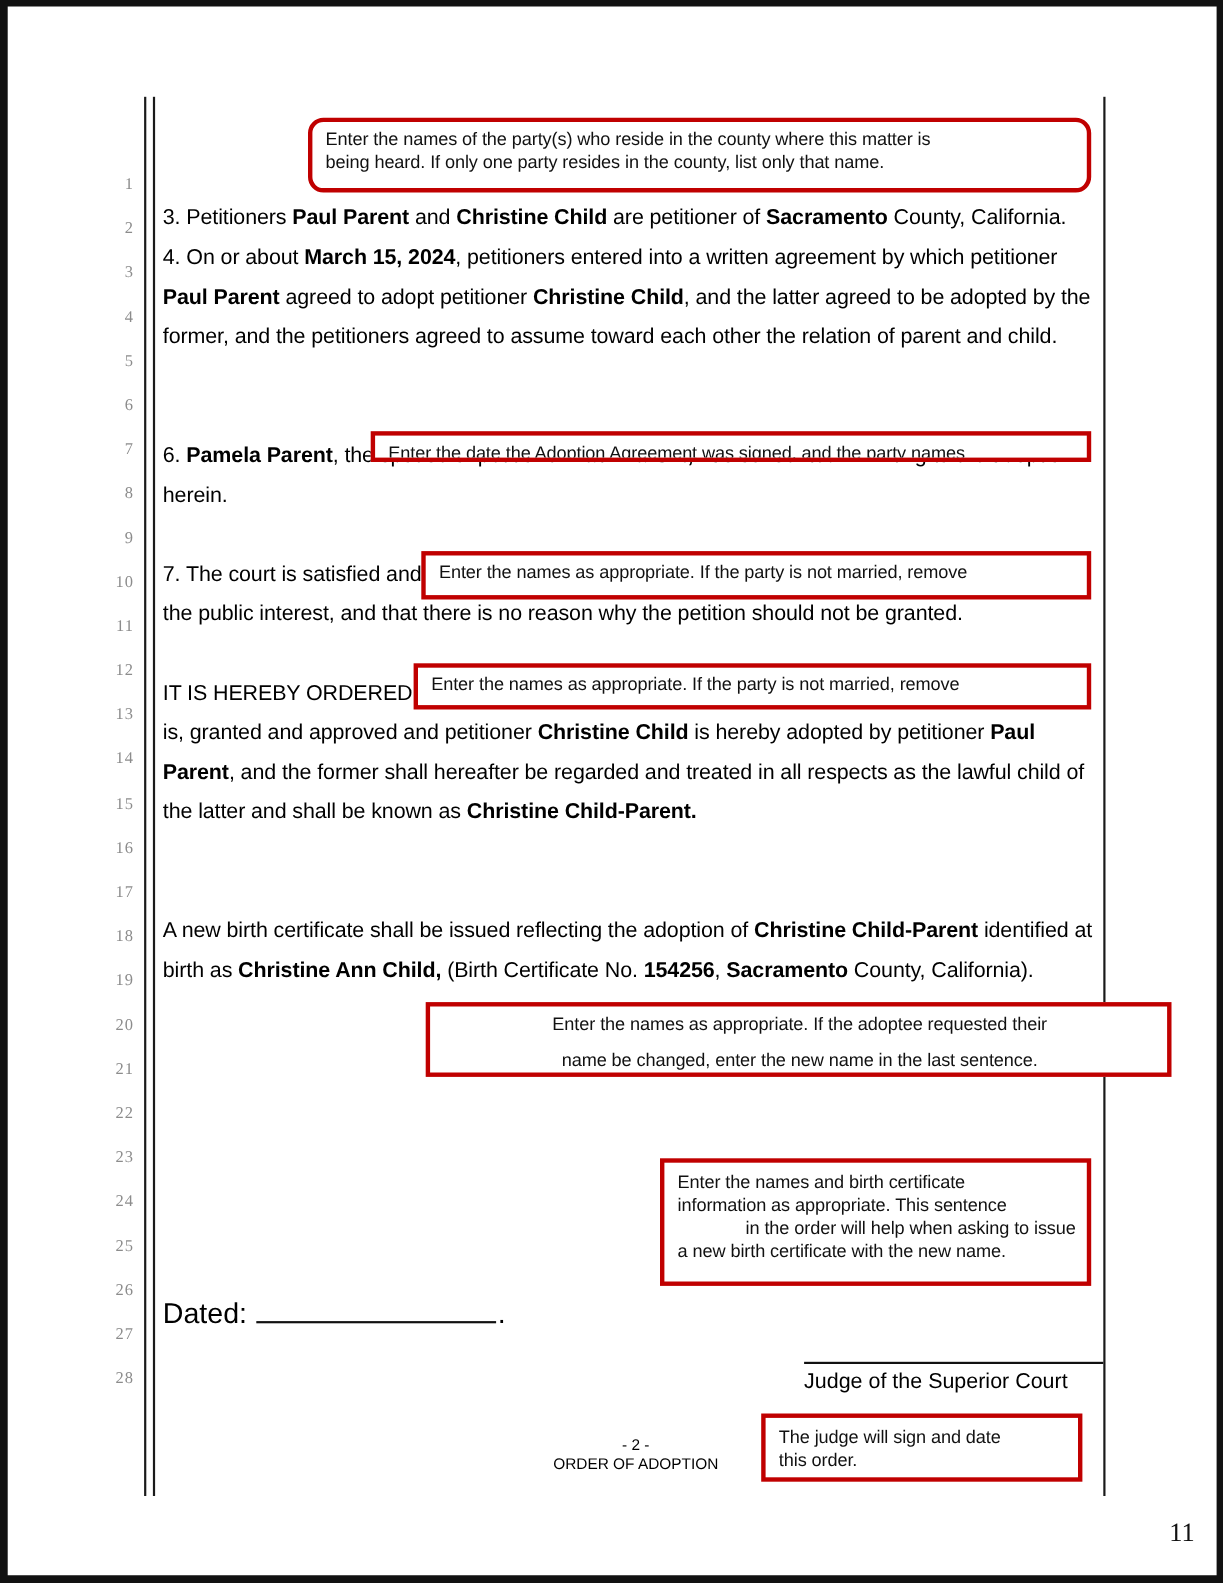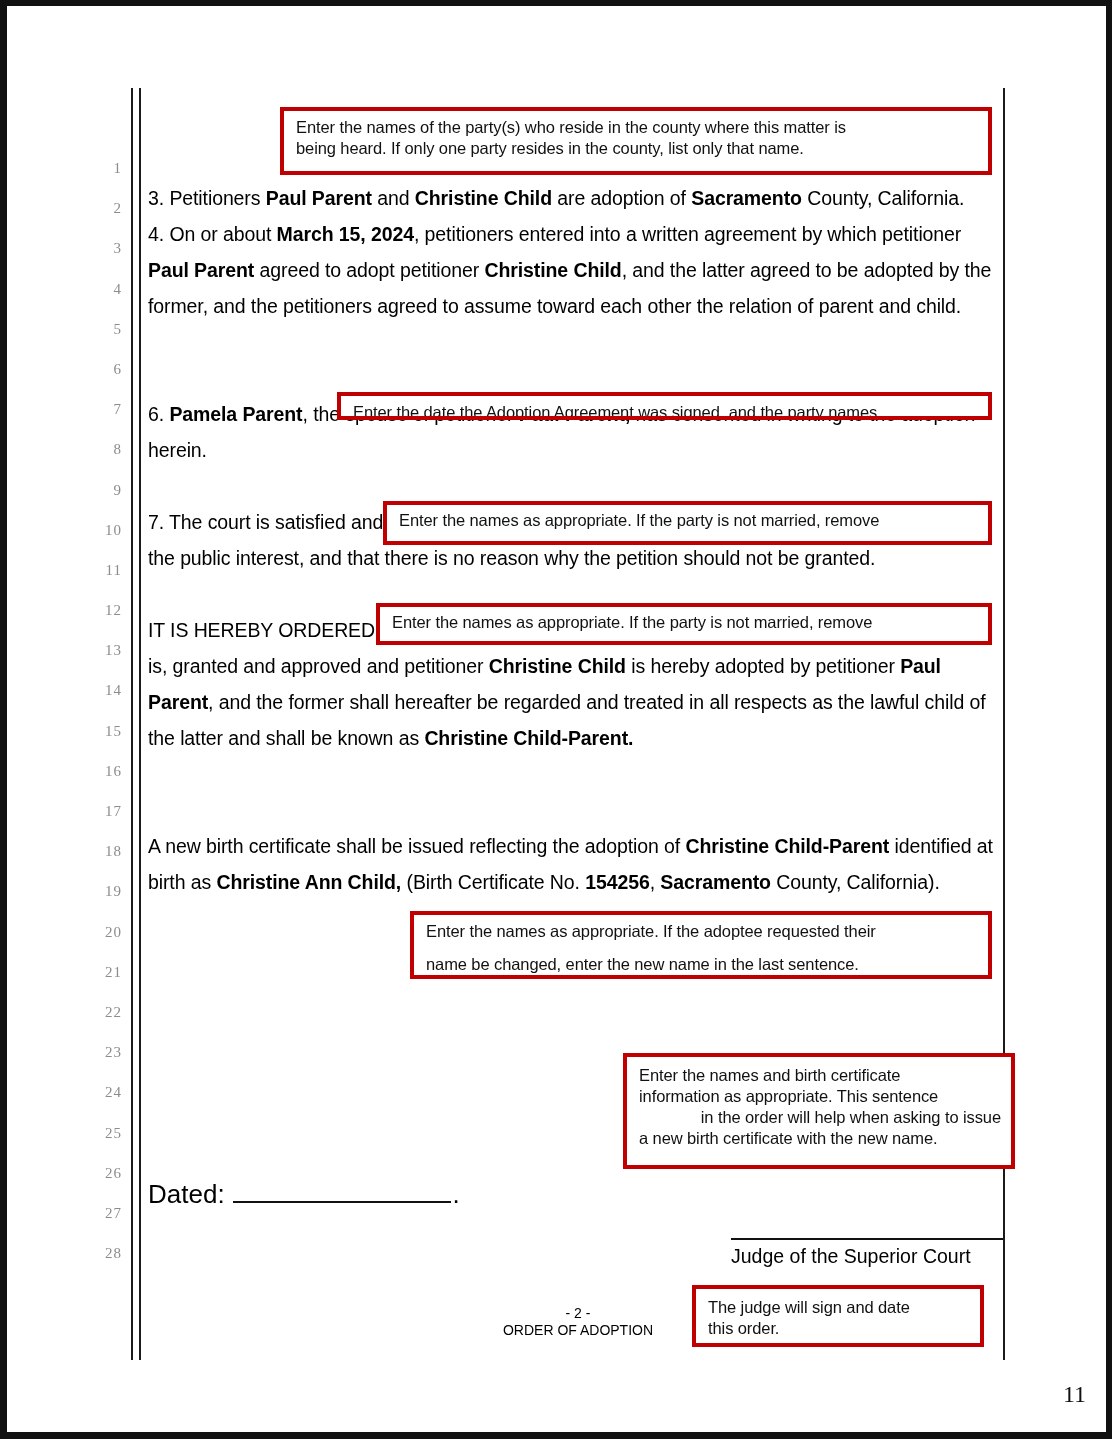--- a/index.html
+++ b/index.html
@@ -183,21 +183,21 @@
     <div>23</div>
     <div>24</div>
     <div>25</div>
     <div>26</div>
     <div>27</div>
     <div>28</div>
   </div>
 
   <div class="body">
 
-    <p class="para"><span>3. Petitioners </span><b>Paul Parent</b><span> and </span><b>Christine Child</b><span> are adoption of </span><b>Sacramento</b><span> County, California.</span></p>
+    <p class="para"><span>3. Petitioners </span><b>Paul Parent</b><span> and </span><b>Christine Child</b><span> are petitioner of </span><b>Sacramento</b><span> County, California.</span></p>
 
     <p class="para"><span>4. On or about </span><b>March 15, 2024</b><span>, petitioners entered into a written agreement by which petitioner </span><b>Paul Parent</b><span> agreed to adopt petitioner </span><b>Christine Child</b><span>, and the latter agreed to be adopted by the former, and the petitioners agreed to assume toward each other the relation of parent and child.</span></p>
 
     <div class="spacer-line"></div>
 
 
     <div class="spacer-line"></div>
 
     <p class="para"><span>6. </span><b>Pamela Parent</b><span>, the spouse of petitioner </span><b>Paul Parent,</b><span> has consented in writing to the adoption herein.</span></p>
 
@@ -208,43 +208,43 @@
     <div class="spacer-line"></div>
 
     <p class="para"><span>IT IS HEREBY ORDERED, ADJUDGED, AND DECREED that the petition herein be, and it hereby is, granted and approved and petitioner </span><b>Christine Child</b><span> is hereby adopted by petitioner </span><b>Paul Parent</b><span>, and the former shall hereafter be regarded and treated in all respects as the lawful child of the latter and shall be known as </span><b>Christine Child-Parent.</b></p>
 
     <div class="spacer-line"></div>
     <div class="spacer-line"></div>
 
     <p class="para"><span>A new birth certificate shall be issued reflecting the adoption of </span><b>Christine Child-Parent</b><span> identified at birth as </span><b>Christine Ann Child,</b><span> (Birth Certificate No. </span><b>154256</b><span>, </span><b>Sacramento</b><span> County, California).</span></p>
   </div>
 
-  <div class="callout" style="left:280px; top:107px; width:712px; height:68px;">
+  <div class="callout" style="left:280px; top:107px; width:712px; height:68px;border-radius:14px;">
     <span class="ctext">Enter the names of the party(s) who reside in the county where this matter is</span>
     <span class="ctext" style="padding-top:0;">being heard. If only one party resides in the county, list only that name.</span>
   </div>
 
   <div class="callout" style="left:337px; top:392px; width:655px; height:28px;">
     <span class="ctext">Enter the date the Adoption Agreement was signed, and the party names</span>
   </div>
 
   <div class="callout clipped" style="left:383px; top:501px; width:609px; height:44px;">
     <span class="ctext">Enter the names as appropriate. If the party is not married, remove</span>
   </div>
 
   <div class="callout clipped" style="left:376px; top:603px; width:616px; height:42px;">
     <span class="ctext">Enter the names as appropriate. If the party is not married, remove</span>
   </div>
 
-  <div class="callout" style="left:410px; top:911px; width:582px; height:68px;">
+  <div class="callout" style="left:387px; top:911px; width:678px; height:68px;text-align:center;">
     <span class="ctext">Enter the names as appropriate. If the adoptee requested their</span>
     <span class="ctext" style="padding-top:0;margin-top:12px;">name be changed, enter the new name in the last sentence.</span>
   </div>
 
-  <div class="callout" style="left:600px; top:1053px; width:392px; height:116px;margin-left:23px;">
+  <div class="callout" style="left:600px; top:1053px; width:392px; height:116px;">
     <span class="ctext" style="padding-top:8px;">Enter the names and birth certificate</span>
     <span class="ctext" style="padding-top:0;">information as appropriate. This sentence</span>
     <span class="ctext" style="padding-top:0;text-align:right;">in the order will help when asking to issue</span>
     <span class="ctext" style="padding-top:0;">a new birth certificate with the new name.</span>
   </div>
 
   <div class="callout" style="left:692px; top:1285px; width:292px; height:62px;">
     <span class="ctext" style="padding-top:8px;">The judge will sign and date</span>
     <span class="ctext" style="padding-top:0;">this order.</span>
   </div>

